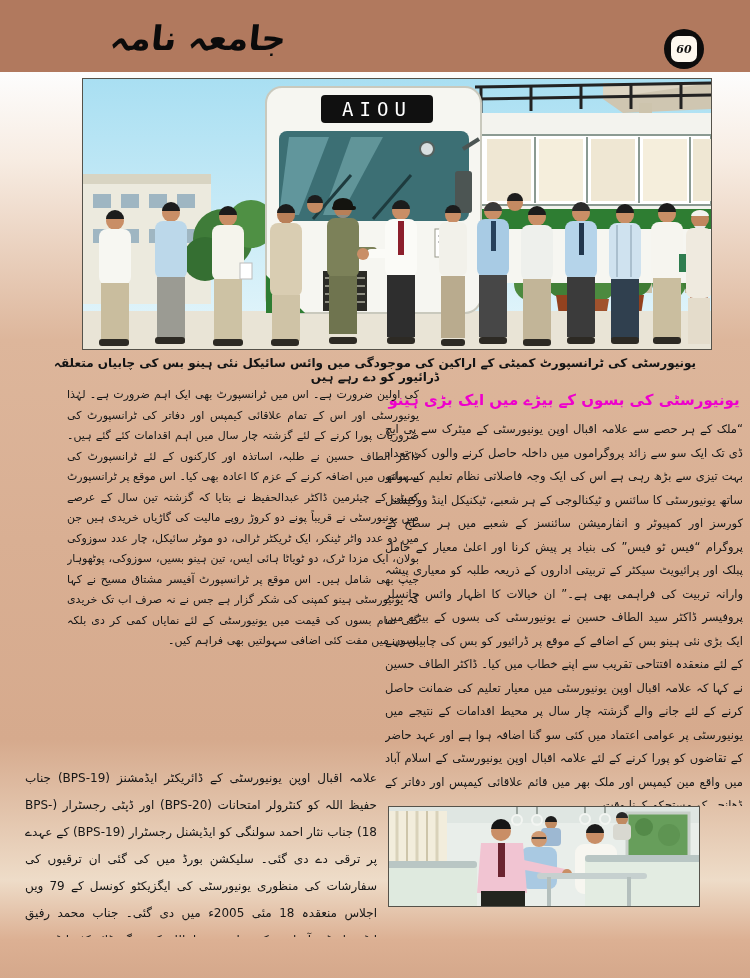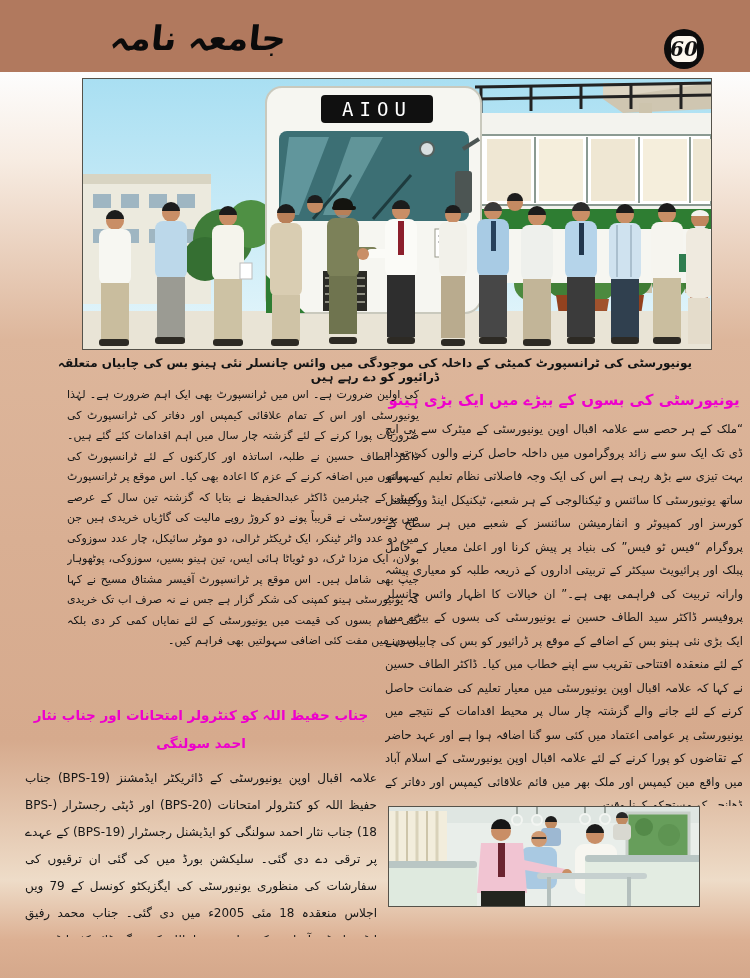--- a/index.html
+++ b/index.html
@@ -17,21 +17,21 @@
     font-family:"DejaVu Sans",sans-serif;transform:skewX(-6deg);
     display:flex;align-items:center;
   }
   .page-badge{
     position:absolute;left:664px;top:29px;width:40px;height:40px;border-radius:50%;
     background:#0d0d0d;display:flex;align-items:center;justify-content:center;
   }
   .page-badge .inner{
     width:26px;height:26px;background:#fdf8ef;border-radius:7px;
     display:flex;align-items:center;justify-content:center;
-    font-family:"DejaVu Serif",serif;font-style:italic;font-weight:bold;font-size:20px;color:#111;
+    font-family:"DejaVu Serif",serif;font-style:italic;font-weight:bold;font-size:11px;color:#111;
   }
   .photo{position:absolute;border:1px solid #55524a;background:#fff;box-shadow:0 0 0 1px #e8e0d4 inset;}
   #photo-main{left:70px;top:78px;width:628px;height:270px;margin-left:12px;}
   #photo-bottom{left:388px;top:806px;width:310px;height:99px;}
   .photo svg{display:block;width:100%;height:100%;}
   .caption{
     position:absolute;direction:rtl;text-align:center;color:#141414;
     font-weight:bold;
   }
   #caption-main{left:40px;top:356px;width:670px;font-size:12px;}
@@ -299,30 +299,26 @@
             <rect x="396" y="258" width="28" height="7" rx="3"></rect>
           <rect x="440" y="260" width="28" height="7" rx="3"></rect>
             <rect x="484" y="258" width="28" height="7" rx="3"></rect>
           <rect x="528" y="258" width="28" height="7" rx="3"></rect>
             <rect x="570" y="258" width="28" height="7" rx="3"></rect>
         </g>
       </g>
     </svg>
   </div>
 
-  <div class="caption" id="caption-main">یونیورسٹی کی ٹرانسپورٹ کمیٹی کے داخلہ کی موجودگی میں وائس چانسلر نئی ہینو بس کی چابیاں متعلقہ ڈرائیور کو دے رہے ہیں</div>
+  <div class="caption" id="caption-main">یونیورسٹی کی ٹرانسپورٹ کمیٹی کے اراکین کی موجودگی میں وائس سائیکل نئی ہینو بس کی چابیاں متعلقہ ڈرائیور کو دے رہے ہیں</div>
 
   <div class="headline" id="headline-bus">یونیورسٹی کی بسوں کے بیڑے میں ایک بڑی ہینو بس کا اضافہ</div>
   <div class="bodytext" id="rc-body">“ملک کے ہر حصے سے علامہ اقبال اوپن یونیورسٹی کے میٹرک سے پی ایچ ڈی تک ایک سو سے زائد پروگراموں میں داخلہ حاصل کرنے والوں کی تعداد بہت تیزی سے بڑھ رہی ہے اس کی ایک وجہ فاصلاتی نظام تعلیم کے ساتھ ساتھ یونیورسٹی کا سائنس و ٹیکنالوجی کے ہر شعبے، ٹیکنیکل اینڈ ووکیشنل کورسز اور کمپیوٹر و انفارمیشن سائنسز کے شعبے میں ہر سطح کے پروگرام “فیس ٹو فیس” کی بنیاد پر پیش کرنا اور اعلیٰ معیار کے حامل پبلک اور پرائیویٹ سیکٹر کے تربیتی اداروں کے ذریعہ طلبہ کو معیاری پیشہ وارانہ تربیت کی فراہمی بھی ہے۔” ان خیالات کا اظہار وائس چانسلر پروفیسر ڈاکٹر سید الطاف حسین نے یونیورسٹی کی بسوں کے بیڑے میں ایک بڑی نئی ہینو بس کے اضافے کے موقع پر ڈرائیور کو بس کی چابیاں دینے کے لئے منعقدہ افتتاحی تقریب سے اپنے خطاب میں کیا۔ ڈاکٹر الطاف حسین نے کہا کہ علامہ اقبال اوپن یونیورسٹی میں معیار تعلیم کی ضمانت حاصل کرنے کے لئے جانے والے گزشتہ چار سال پر محیط اقدامات کے نتیجے میں یونیورسٹی پر عوامی اعتماد میں کئی سو گنا اضافہ ہوا ہے اور عہد حاضر کے تقاضوں کو پورا کرنے کے لئے علامہ اقبال اوپن یونیورسٹی کے اسلام آباد میں واقع مین کیمپس اور ملک بھر میں قائم علاقائی کیمپس اور دفاتر کے ڈھانچے کو مستحکم کرنا وقت</div>
 
   <div class="bodytext" id="lc-body1">کی اولین ضرورت ہے۔ اس میں ٹرانسپورٹ بھی ایک اہم ضرورت ہے۔ لہٰذا یونیورسٹی اور اس کے تمام علاقائی کیمپس اور دفاتر کی ٹرانسپورٹ کی ضروریات پورا کرنے کے لئے گزشتہ چار سال میں اہم اقدامات کئے گئے ہیں۔ ڈاکٹر الطاف حسین نے طلبہ، اساتذہ اور کارکنوں کے لئے ٹرانسپورٹ کی سہولتوں میں اضافہ کرنے کے عزم کا اعادہ بھی کیا۔ اس موقع پر ٹرانسپورٹ کمیٹی کے چیئرمین ڈاکٹر عبدالحفیظ نے بتایا کہ گزشتہ تین سال کے عرصے میں یونیورسٹی نے قریباً پونے دو کروڑ روپے مالیت کی گاڑیاں خریدی ہیں جن میں دو عدد واٹر ٹینکر، ایک ٹریکٹر ٹرالی، دو موٹر سائیکل، چار عدد سوزوکی بولان، ایک مزدا ٹرک، دو ٹویاٹا ہائی ایس، تین ہینو بسیں، سوزوکی، پوٹھوہار جیپ بھی شامل ہیں۔ اس موقع پر ٹرانسپورٹ آفیسر مشتاق مسیح نے کہا کہ یونیورسٹی ہینو کمپنی کی شکر گزار ہے جس نے نہ صرف اب تک خریدی گئی تمام بسوں کی قیمت میں یونیورسٹی کے لئے نمایاں کمی کر دی بلکہ بسوں میں مفت کئی اضافی سہولتیں بھی فراہم کیں۔</div>
-  <div class="headline" id="headline-promo">
-    <div>جناب حفیظ اللہ کو کنٹرولر امتحانات اور جناب نثار احمد سولنگی</div>
-    <div>کو ایڈیشنل رجسٹرار کے عہدے پر ترقی دے دی گئی</div>
-  </div>
   <div class="bodytext" id="lc-body2">علامہ اقبال اوپن یونیورسٹی کے ڈائریکٹر ایڈمشنز (BPS-19) جناب حفیظ اللہ کو کنٹرولر امتحانات (BPS-20) اور ڈپٹی رجسٹرار (BPS-18) جناب نثار احمد سولنگی کو ایڈیشنل رجسٹرار (BPS-19) کے عہدے پر ترقی دے دی گئی۔ سلیکشن بورڈ میں کی گئی ان ترقیوں کی سفارشات کی منظوری یونیورسٹی کی ایگزیکٹو کونسل کے 79 ویں اجلاس منعقدہ 18 مئی 2005ء میں دی گئی۔ جناب محمد رفیق ایڈیشنل ڈی آر ایس کو جناب حفیظ اللہ کی جگہ ڈائریکٹر ایڈمیشنز مقرر کیا گیا ہے۔</div>
 
   <div class="photo" id="photo-bottom">
     <svg viewBox="0 0 310 99" preserveAspectRatio="none">
       <rect x="0" y="0" width="310" height="99" fill="#e9eeea"></rect>
       <rect x="0" y="0" width="310" height="16" fill="#dfe6e2"></rect>
 
       <g stroke="#9aa49e" fill="none" stroke-width="2">
         <line x1="128" y1="0" x2="128" y2="8"></line>
           <circle cx="128" cy="13" r="5" stroke="#f3f5f2"></circle>

